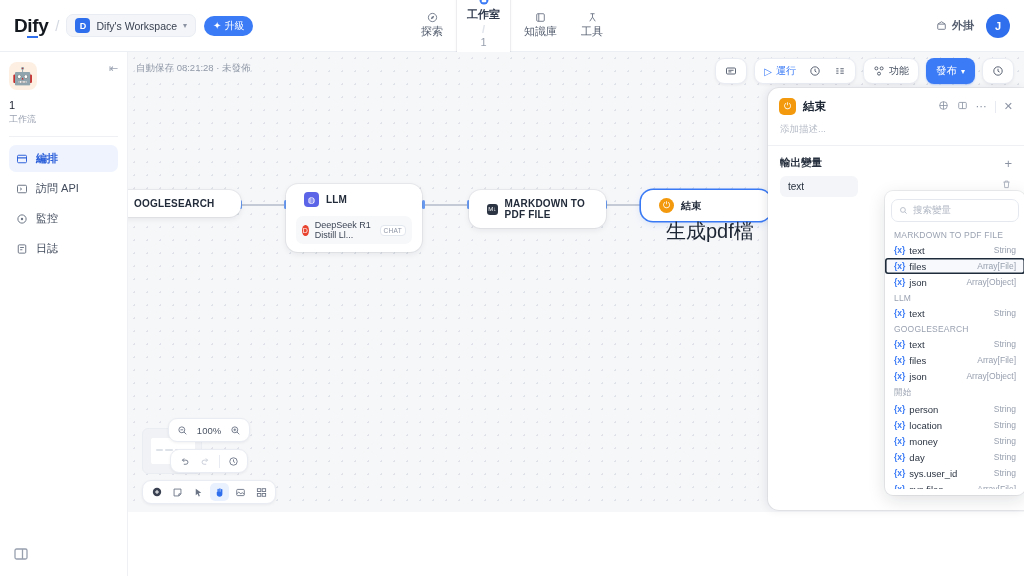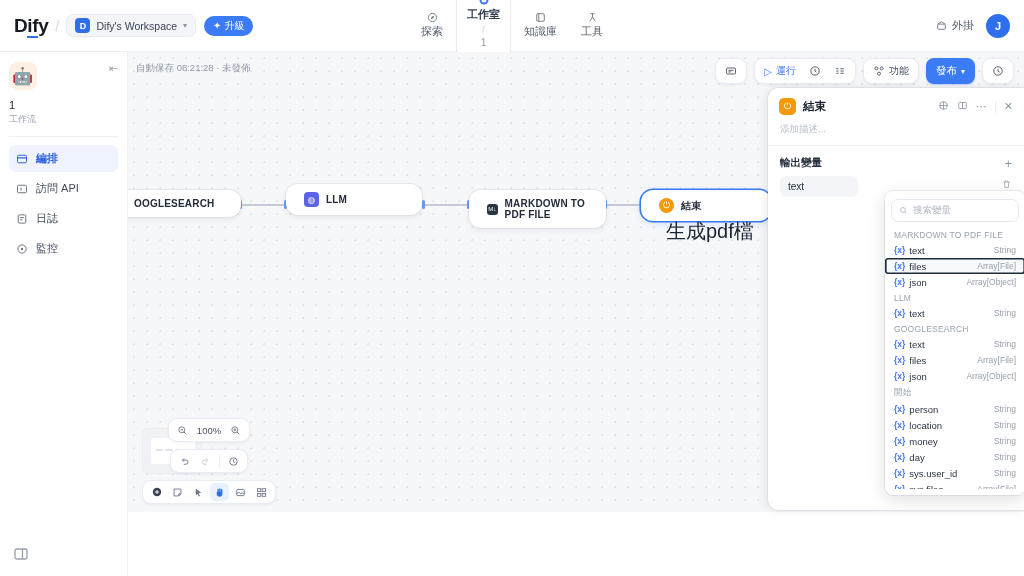--- a/index.html
+++ b/index.html
@@ -44,21 +44,21 @@
   }
   .navitem.active {
     background: #fff; color: #1b2struct; color:#2f3a4d; font-weight: 600;
     box-shadow: 0 1px 3px rgba(16,24,40,.10), 0 0 0 1px rgba(16,24,40,.04);
   }
   .navitem .cnt { color:#98a0af; font-weight:400; }
   .navitem .divline { color:#dfe3ea; margin:0 1px; }
   .ico { display: inline-flex; align-items: center; justify-content: center; }
 
   .navright { margin-left: auto; display: flex; align-items: center; gap: 12px; }
-  .plug { display: flex; align-items: center; gap: 5px; font-size: 11px; color: #525c6d; cursor: pointer; }
+  .plug { display: flex; align-items: center; gap: 5px; font-size: 11px; color: #525c6d; cursor: pointer; font-weight: bold; }
   .useravatar {
     width: 24px; height: 24px; border-radius: 50%; background: #2f6fed; color: #fff;
     font-size: 11px; font-weight: 600; display: flex; align-items: center; justify-content: center;
   }
 
   
   .sidebar {
     position: absolute; left: 0; top: 52px; width: 128px; height: 524px;
     background: #fff; border-right: 1px solid #eef0f4; padding: 10px 9px;
   }
@@ -304,34 +304,34 @@
         <svg width="12" height="12" viewBox="0 0 16 16" fill="none" stroke="#6b7484" stroke-width="1.3">
           <rect x="2" y="3" width="12" height="10" rx="1.5"></rect>
             <path d="M5.5 6.5 7.5 8 5.5 9.5"></path>
         </svg>
       </span>
       <span>訪問 API</span>
     </div>
     <div class="sb-item">
       <span class="ico">
         <svg width="12" height="12" viewBox="0 0 16 16" fill="none" stroke="#6b7484" stroke-width="1.3">
+          <circle cx="8" cy="8" r="5.5"></circle>
+            <circle cx="8" cy="8" r="1.6" fill="#6b7484" stroke="none"></circle>
+        </svg>
+      </span>
+      <span>監控</span>
+    </div>
+    <div class="sb-item">
+      <span class="ico">
+        <svg width="12" height="12" viewBox="0 0 16 16" fill="none" stroke="#6b7484" stroke-width="1.3">
           <rect x="3" y="2.5" width="10" height="11" rx="1.3"></rect>
             <path d="M5.5 6h5M5.5 9h3"></path>
         </svg>
       </span>
       <span>日誌</span>
-    </div>
-    <div class="sb-item">
-      <span class="ico">
-        <svg width="12" height="12" viewBox="0 0 16 16" fill="none" stroke="#6b7484" stroke-width="1.3">
-          <circle cx="8" cy="8" r="5.5"></circle>
-            <circle cx="8" cy="8" r="1.6" fill="#6b7484" stroke="none"></circle>
-        </svg>
-      </span>
-      <span>監控</span>
     </div>
 
     <div class="sb-collapse-btn">
       <svg width="16" height="16" viewBox="0 0 16 16" fill="none" stroke="#98a0ae" stroke-width="1.3">
         <rect x="2" y="3" width="12" height="10" rx="1.5"></rect>
           <path d="M9.5 3v10"></path>
       </svg>
     </div>
   </div>
 
@@ -402,20 +402,25 @@
     <div class="node" style="left:-12px; top:138px; width:125px;">
       <div class="node-head">
         <div class="node-title">OOGLESEARCH</div>
       </div>
     </div>
 
     <div class="node" style="left:158px; top:132px; width:136px;">
       <div class="node-head">
         <div class="node-ico" style="background:#5b63e6">◍</div>
         <div class="node-title">LLM</div>
+      </div>
+      <div class="node-sub">
+        <span class="dot">D</span>
+        <span class="txt">DeepSeek R1 Distill Ll...</span>
+        <span class="chatbadge">CHAT</span>
       </div>
     </div>
 
     <div class="node" style="left:341px; top:138px; width:137px;">
       <div class="node-head">
         <div class="node-ico" style="background:#2b3442;border-radius:3px;width:15px;height:11px;font-size:6px;">M↓</div>
         <div class="node-title">MARKDOWN TO PDF FILE</div>
       </div>
     </div>
 

